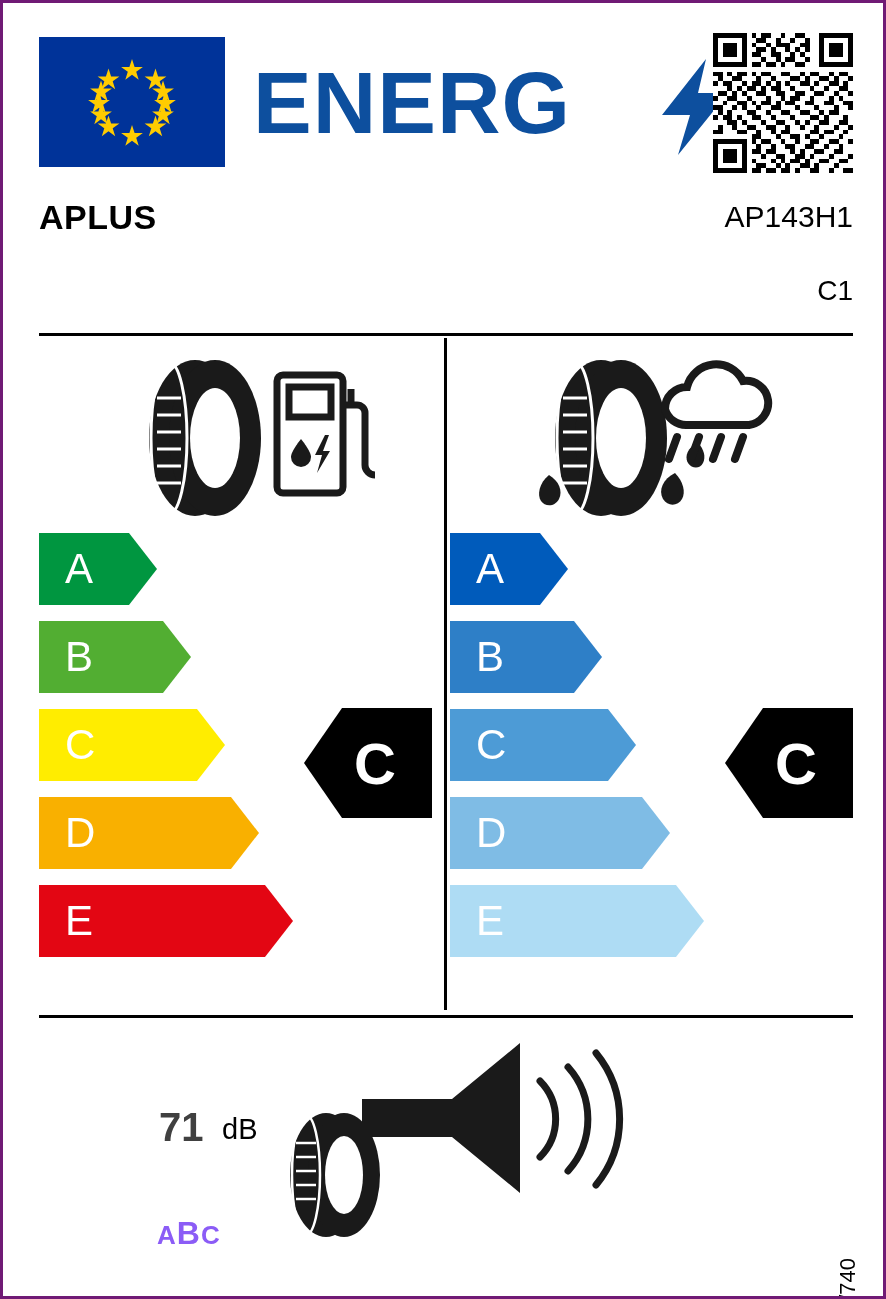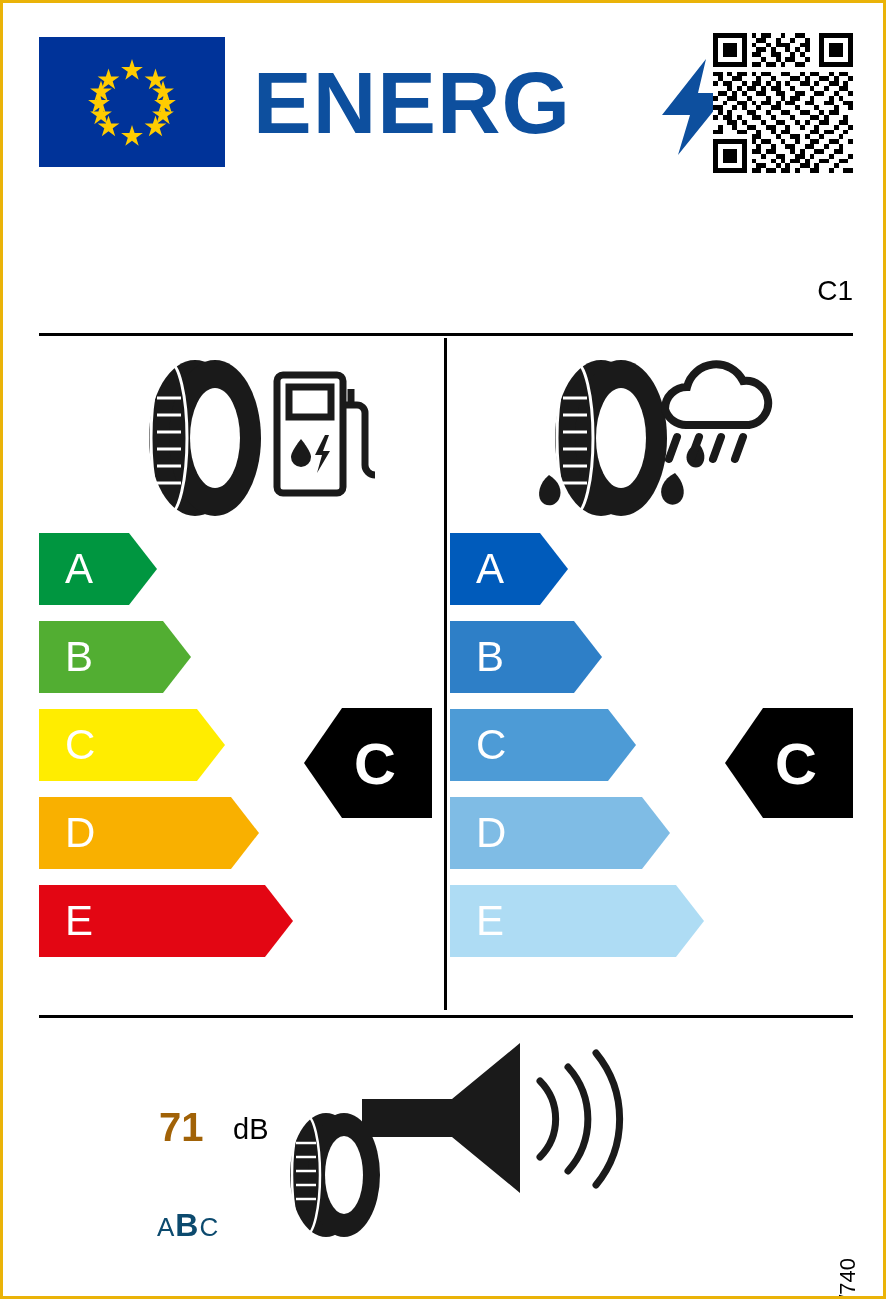--- a/index.html
+++ b/index.html
@@ -9,21 +9,21 @@
   }
   body {
     font-family: "Liberation Sans", sans-serif;
     -webkit-font-smoothing: antialiased;
   }
   .label {
     position: relative;
     width: 886px;
     height: 1299px;
     box-sizing: border-box;
-    border: 3px solid #eab308;
+    border: 3px solid #701a75;
     background: #fff;
     overflow: hidden;
   }
 
   
   .header {
     position: absolute;
     left: 36px;
     top: 30px;
     width: 814px;
@@ -211,36 +211,37 @@
     top: 10px;
     width: 340px;
     height: 230px;
   }
   .db-value {
     position: absolute;
     left: 120px;
     top: 82px;
     font-size: 40px;
     font-weight: bold;
-    color: #a16207;
+    color: #404040;
   }
   .db-unit {
     position: absolute;
-    left: 194px;
+    left: 183px;
     top: 90px;
     font-size: 29px;
     color: #000;
   }
   .noise-classes {
     position: absolute;
     left: 118px;
-    top: 184px;
+    top: 192px;
     font-size: 26px;
-    color: #0c4a6e;
+    color: #8b5cf6;
     letter-spacing: 1px;
+    font-weight: bold;
   }
   .noise-classes b { font-size: 32px; }
 
   .date-code {
     position: absolute;
     right: 22px;
     bottom: 38px;
     font-size: 22px;
     color: #000;
     transform: rotate(-90deg);
@@ -499,20 +500,24 @@
             <rect x="14" y="28" width="2" height="1"></rect>
             <rect x="17" y="28" width="1" height="1"></rect>
             <rect x="20" y="28" width="2" height="1"></rect>
             <rect x="24" y="28" width="1" height="1"></rect>
             <rect x="27" y="28" width="2" height="1"></rect>
         </g>
       </svg>
     </div>
   </div>
 
+  <div class="brand-row">
+    <div class="brand-name">APLUS</div>
+    <div class="type-code">AP143H1</div>
+  </div>
 
   <div class="size-row">
     <div class="tyre-class">C1</div>
   </div>
 
   <div class="hr top-sep"></div>
   <div class="vdiv"></div>
   <div class="hr bottom-sep"></div>
 
   <div class="panel left">

